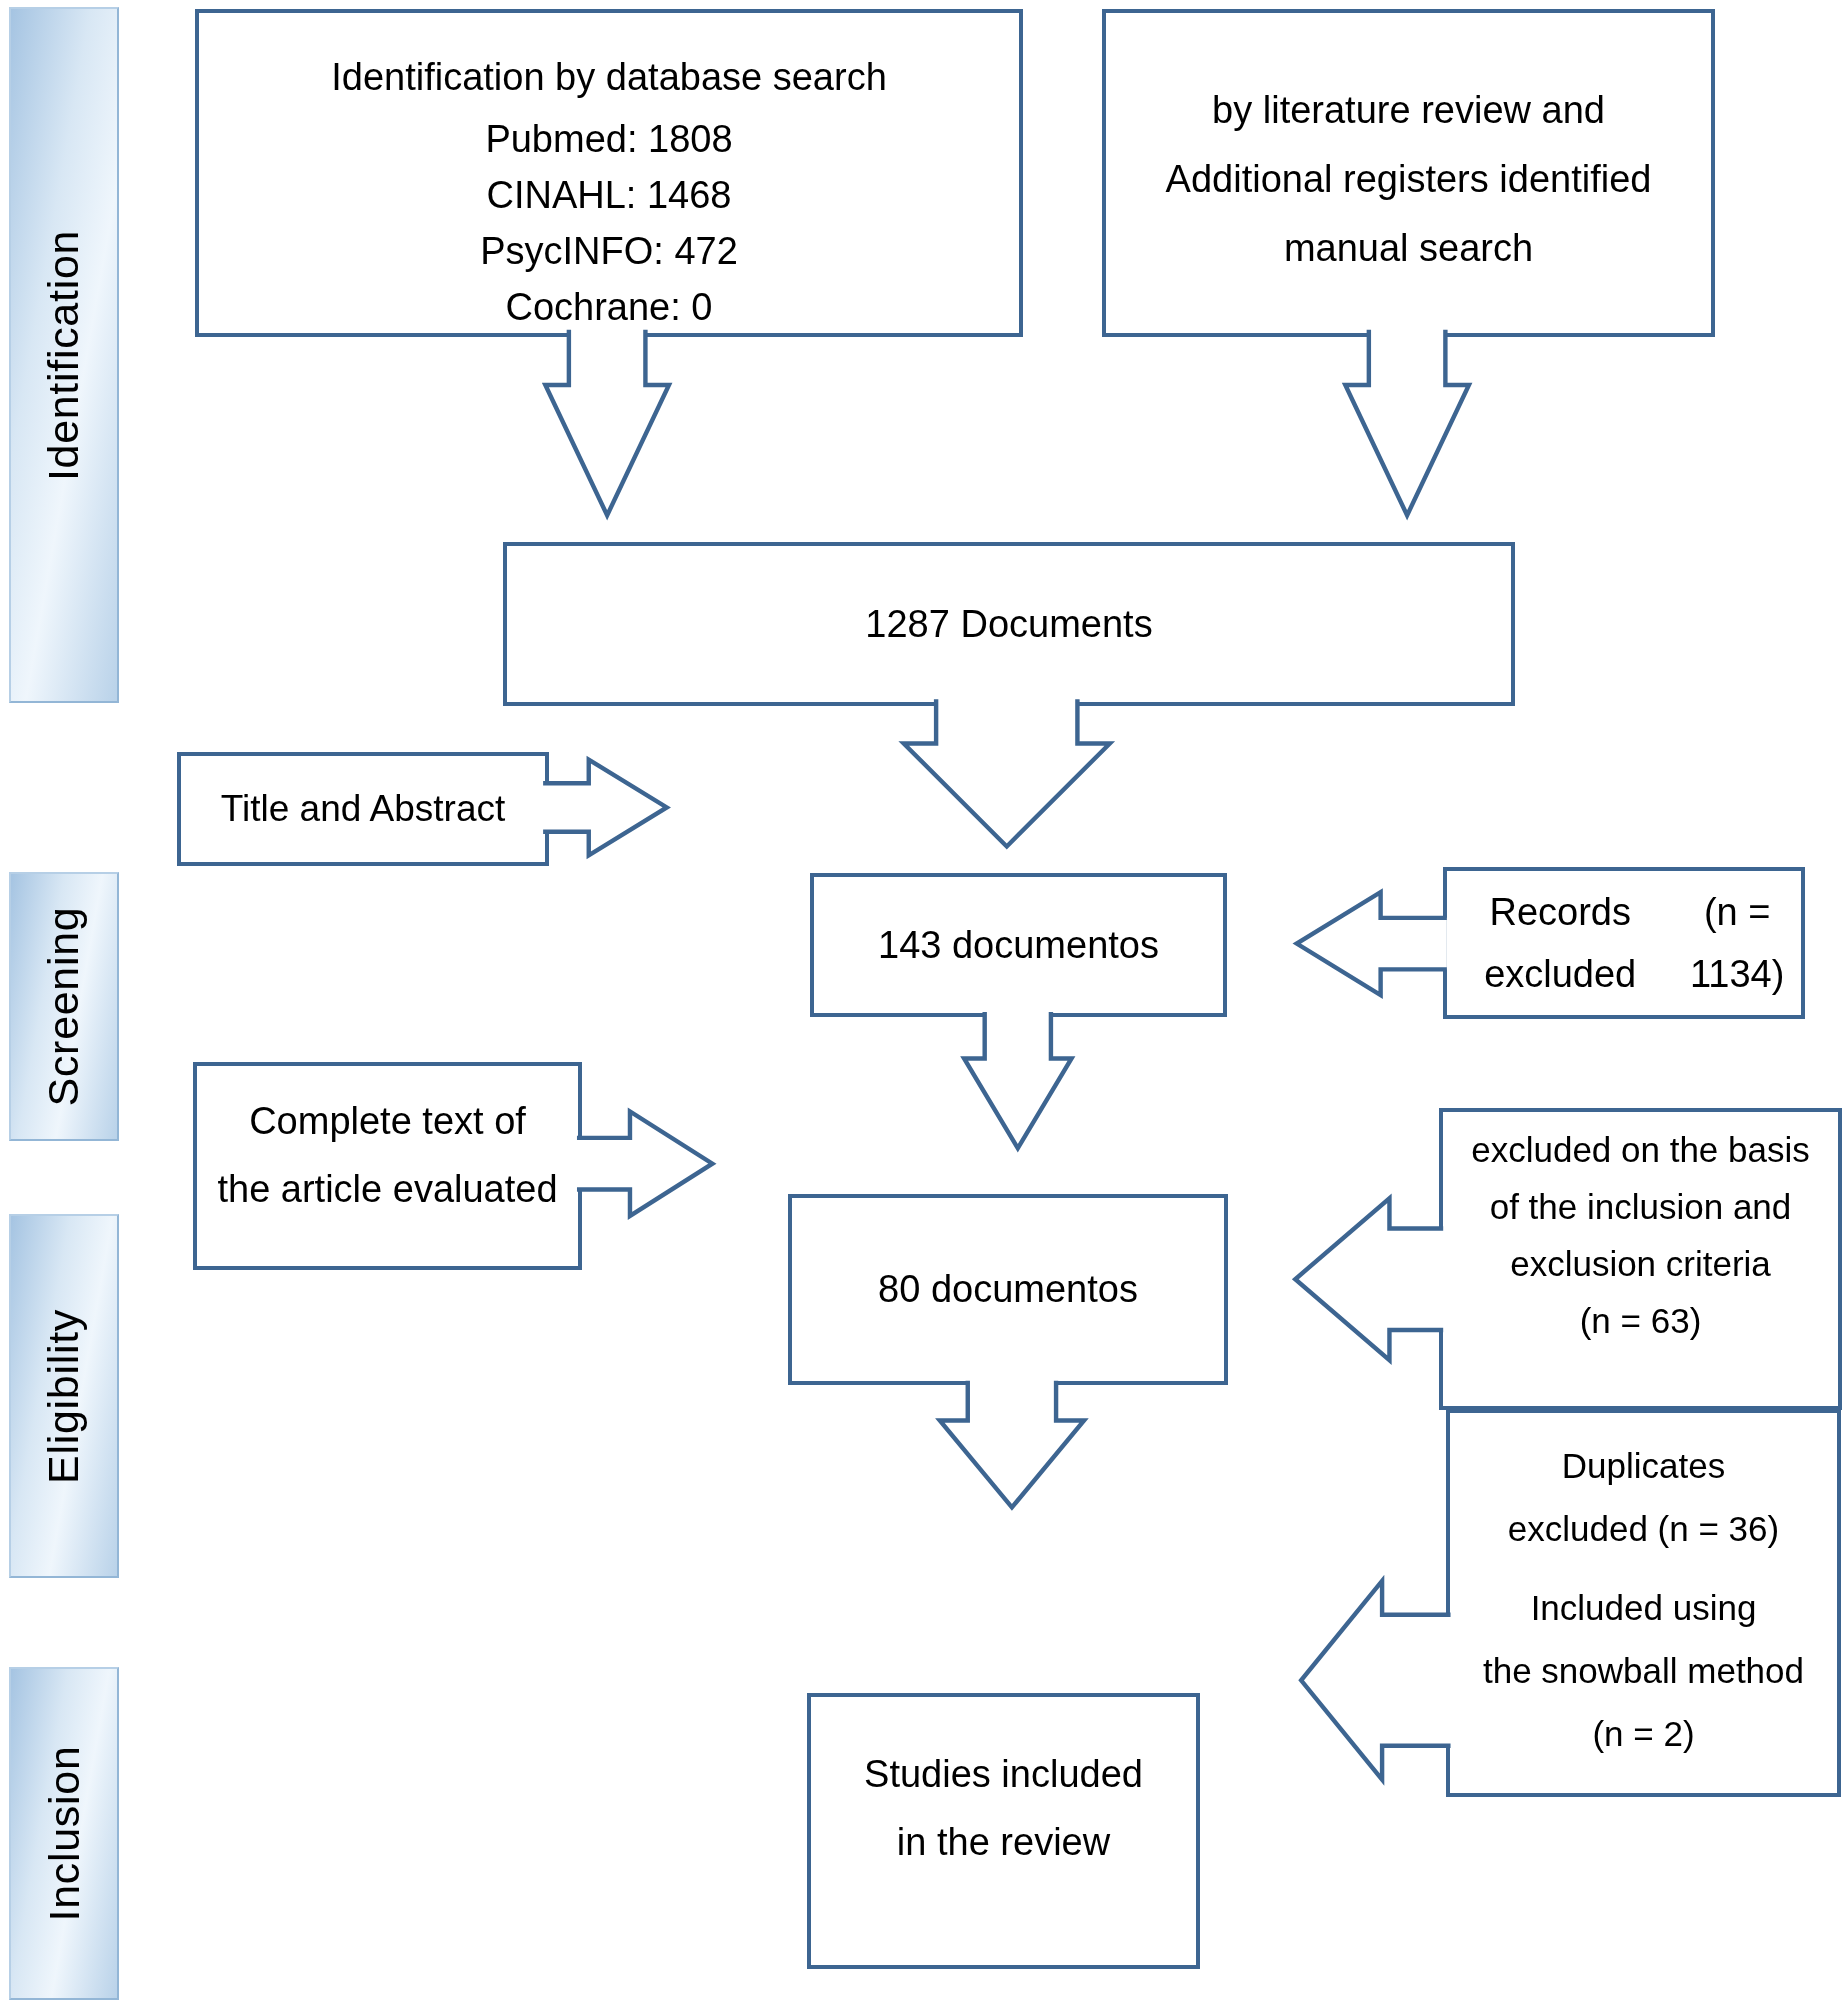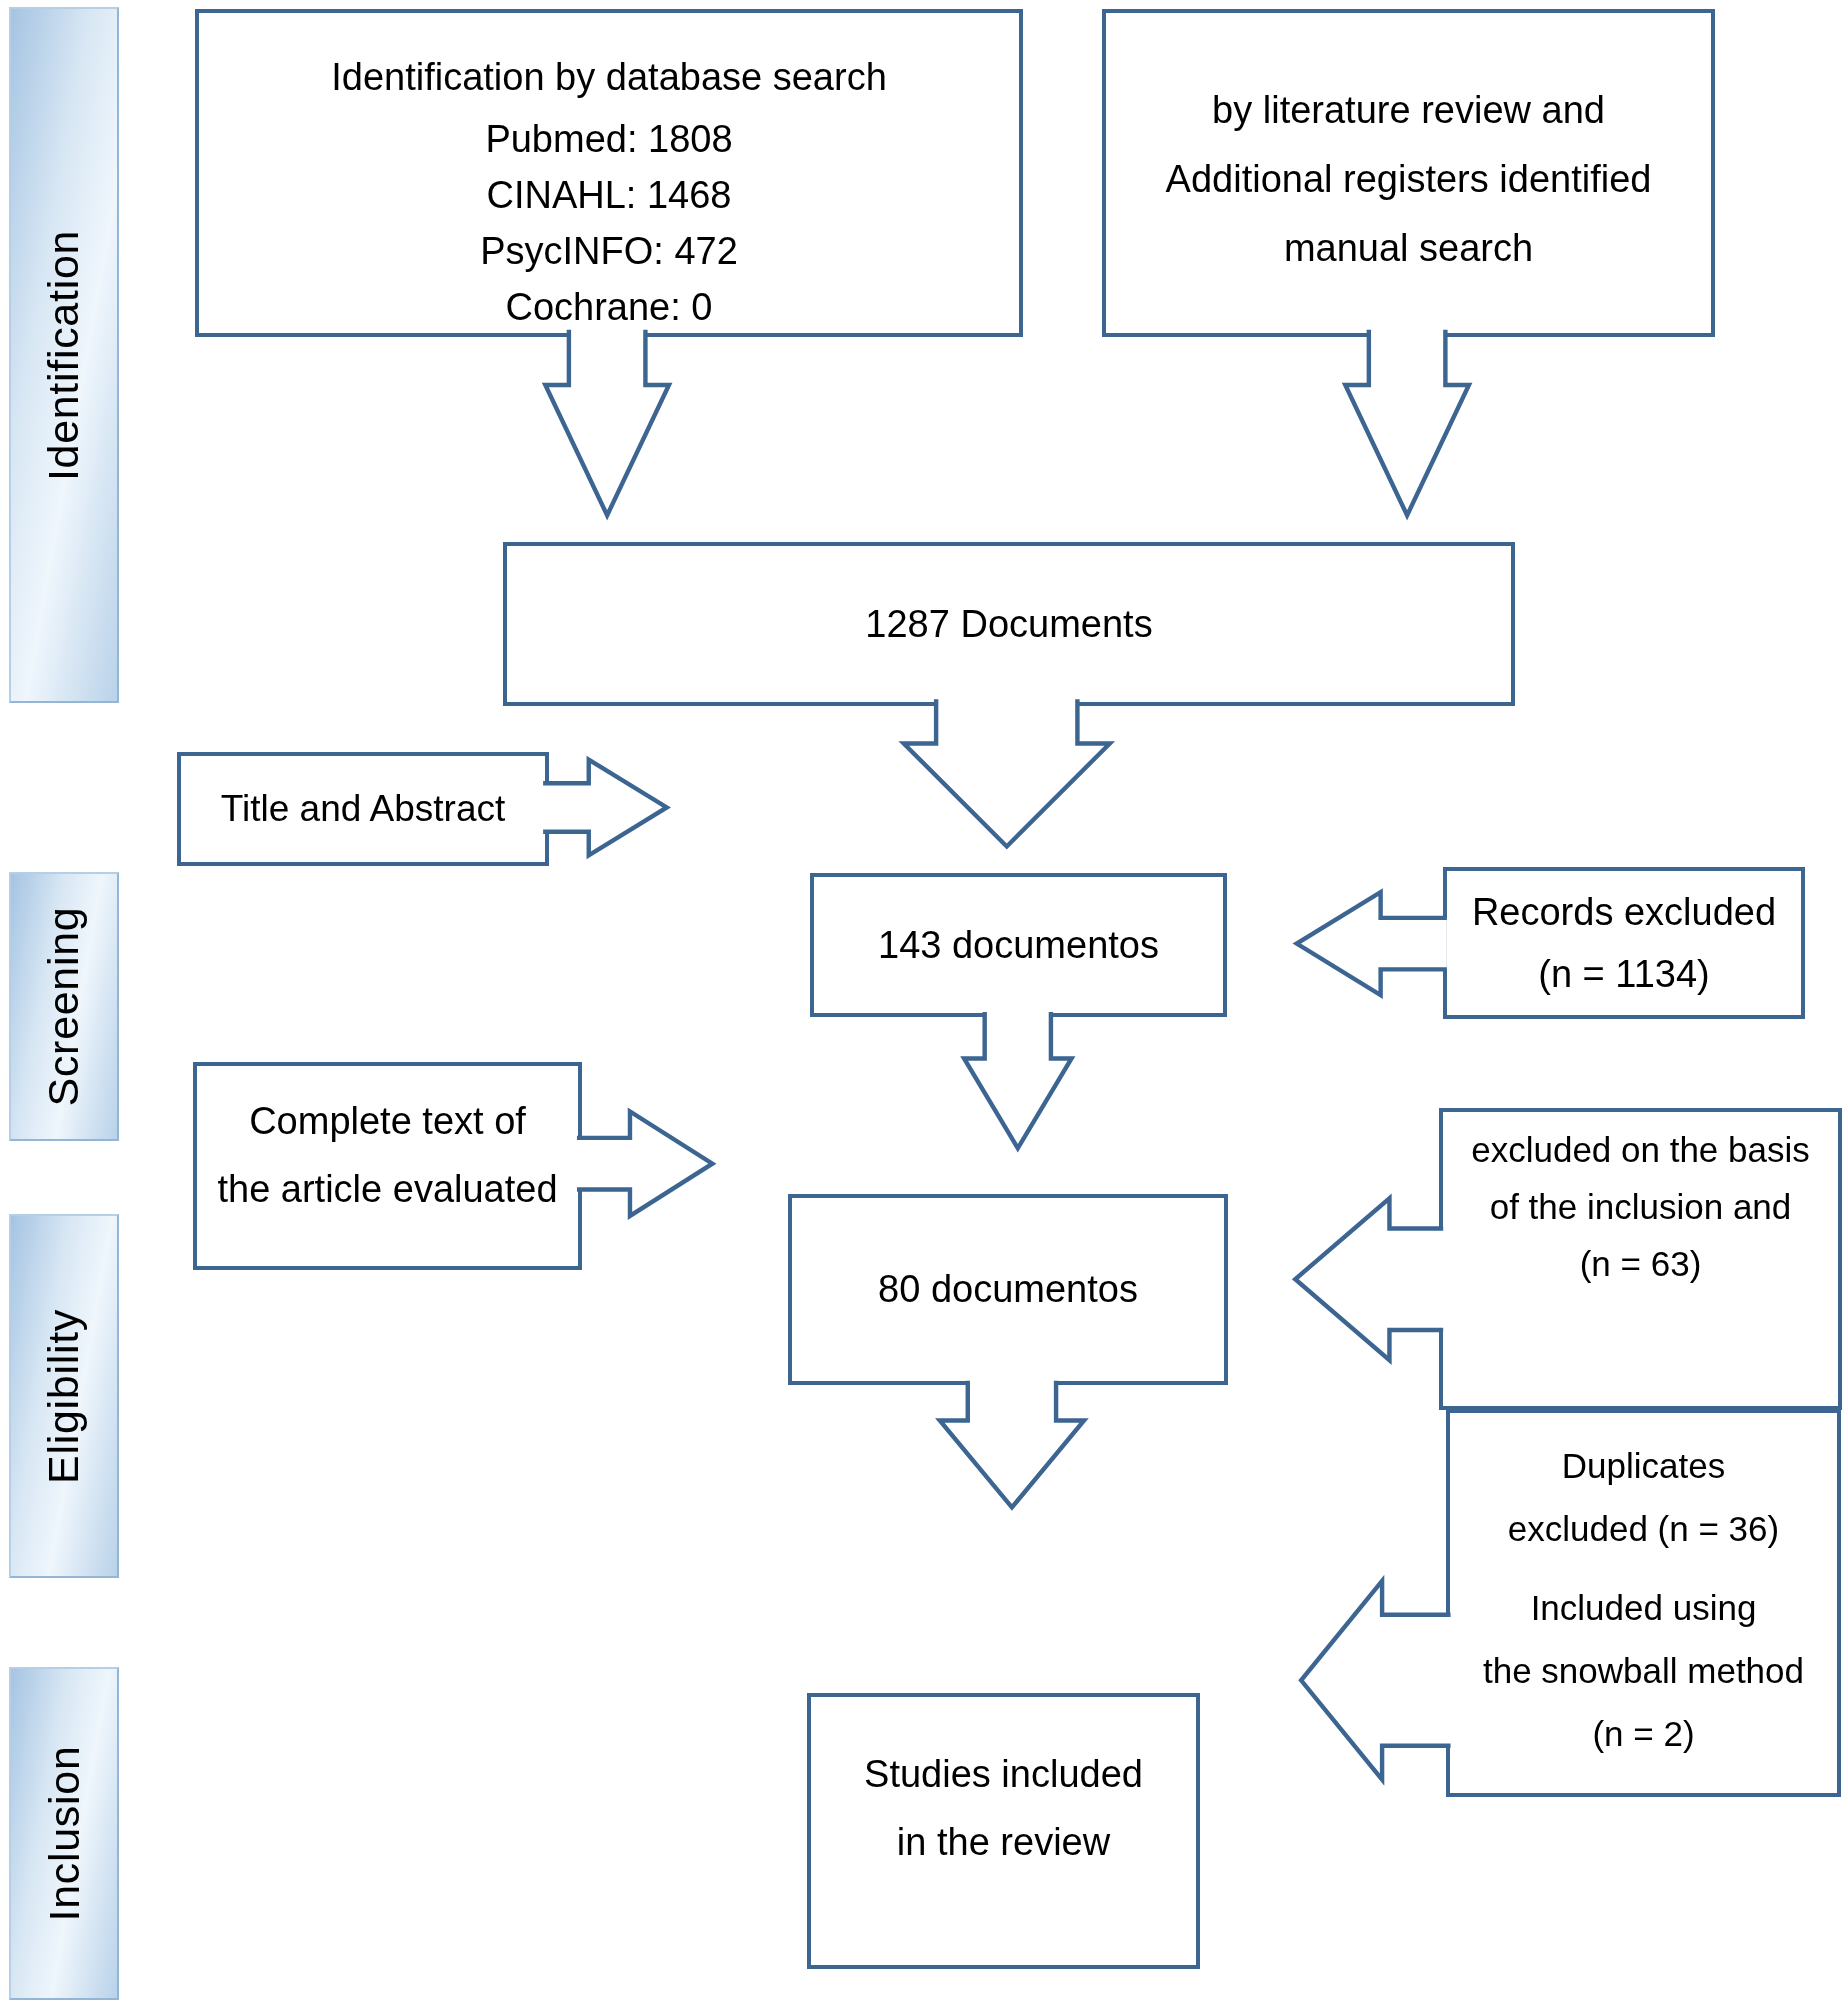--- a/index.html
+++ b/index.html
@@ -30,21 +30,21 @@
   .center { display:flex; align-items:center; justify-content:center; }
 
   #box-db   { left:195px;  top:8.8px;   width:828px; height:328px; padding-top:41px; }
   #box-db .db-title { line-height:46px; }
   #box-db .db-lines { display:inline-block; text-align:center; margin-top:11px; line-height:56px; }
 
   #box-add  { left:1102px; top:8.8px;   width:613px;  height:328px; padding-top:63px; line-height:69px; }
   #box-1287 { left:503px;  top:542px;  width:1012px; height:164px; }
   #box-ta   { left:177px;  top:752px; width:372px;  height:114px; font-size:37px; }
   #box-143  { left:810px; top:873px; width:417px;  height:144px; }
-  #box-rec  { left:1443px; top:867px; width:362px;  height:152px; flex-direction:column; line-height:62px; }
+  #box-rec  { left:1443px; top:867px; width:362px;  height:152px; line-height:62px; }
   #box-ct   { left:193px;  top:1062px; width:389px;  height:208px; padding-top:20.6px; line-height:68px; }
   #box-80   { left:788px; top:1194px; width:440px;  height:191px; }
   #box-cte  { left:1439px; top:1108px; width:403px;  height:302px; padding-top:8.8px; line-height:57px; font-size:35px; }
   #box-dup  { left:1446px; top:1409px; width:395px;  height:388px; padding-top:20.6px; line-height:63px; font-size:35px; }
   #box-dup .para2 { margin-top:16px; }
   #box-st   { left:807px; top:1693px; width:393px;  height:276px; padding-top:43px; line-height:68px; }
 
   
   #arrows { position:absolute; left:0; top:0; z-index:2; pointer-events:none; }
   #arrows path { fill:#ffffff; stroke:#3d6591; stroke-width:6; stroke-linejoin:miter; }
@@ -105,20 +105,21 @@
     <div>the article evaluated</div>
   </div>
 
   <div class="box center" id="box-80">
     <div>80 documentos</div>
   </div>
 
   <div class="box" id="box-cte">
     <div>excluded on the basis</div>
     <div>of the inclusion and</div>
+    <div>exclusion criteria</div>
     <div>(n = 63)</div>
   </div>
 
   <div class="box" id="box-dup">
     <div class="para1">
       <div>Duplicates</div>
       <div>excluded (n = 36)</div>
     </div>
     <div class="para2">
       <div>Included using</div>

